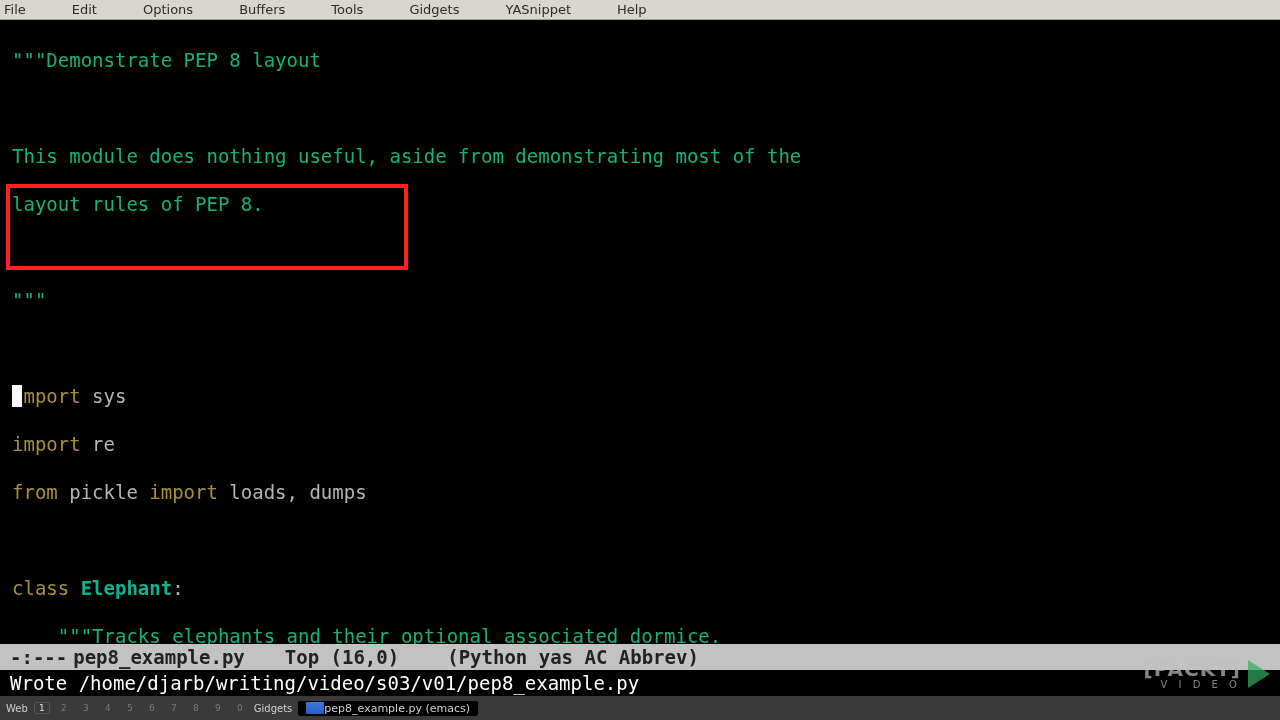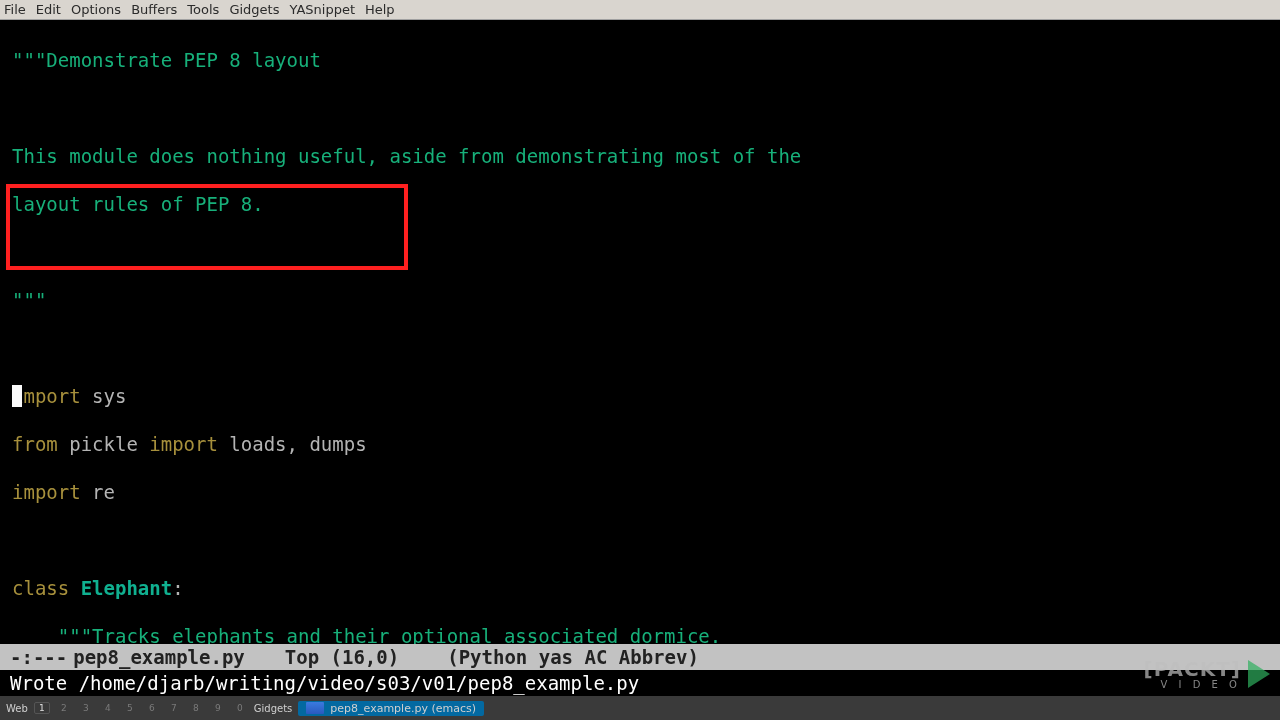--- a/index.html
+++ b/index.html
@@ -10,20 +10,21 @@
   .menubar {
     background: #d9d5cf;
     height: 20px;
     display: flex;
     align-items: center;
     padding: 0 4px;
     font-family: "DejaVu Sans", "Segoe UI", sans-serif;
     font-size: 13px;
     color: #2b2b2b;
     border-bottom: 1px solid #a0a0a0;
+    gap: 36px;
   }
   .menubar span { margin-right: 10px; cursor: default; }
   
   
   .editor {
     flex: 1;
     background: #000;
     padding: 4px 12px 0 12px;
     font-size: 19px;
     line-height: 24px;
@@ -95,22 +96,22 @@
     gap: 6px;
   }
   .taskbar .slot {
     width: 16px; text-align: center; color: #7a7a7a; font-size: 9px;
   }
   .taskbar .slot.active {
     color: #ddd;
     border: 1px solid #555; border-radius: 2px; padding: 0 3px;
   }
   .taskbar .app {
-    display: flex; align-items: center; gap: 6px;
-    background: #0369a1; padding: 1px 8px; border-radius: 2px;
+    display: flex; align-items: center; 
+    background: #000000; padding: 1px 8px; border-radius: 2px;
     font-size: 11px;
   }
   .taskbar .app .ico { width: 18px; height: 12px; background: linear-gradient(#3a7adf,#2a5abf); border-radius: 1px; }
   
   
   .brand {
     position: absolute;
     right: 10px;
     bottom: 30px;
     color: #bfbfbf;
@@ -144,22 +145,22 @@
 
 <div class="editor">
 <div class="line"><span class="c-string">"""Demonstrate PEP 8 layout</span></div>
 <div class="line"></div>
 <div class="line"><span class="c-string">This module does nothing useful, aside from demonstrating most of the</span></div>
 <div class="line"><span class="c-string">layout rules of PEP 8.</span></div>
 <div class="line"></div>
 <div class="line"><span class="c-string">"""</span></div>
 <div class="line"></div>
 <div class="line"><span class="c-keyword">import</span><span class="c-ident"> sys</span></div>
+<div class="line"><span class="c-keyword">import</span><span class="c-ident"> re</span></div>
 <div class="line"><span class="c-keyword">from</span><span class="c-ident"> pickle </span><span class="c-keyword">import</span><span class="c-ident"> loads, dumps</span></div>
-<div class="line"><span class="c-keyword">import</span><span class="c-ident"> re</span></div>
 <div class="line"></div>
 <div class="line"><span class="c-keyword">class</span><span class="c-classname"> Elephant</span><span class="c-punct">:</span></div>
 <div class="line"><span class="c-string">    """Tracks elephants and their optional associated dormice.</span></div>
 
 
 
 
 
 
 

